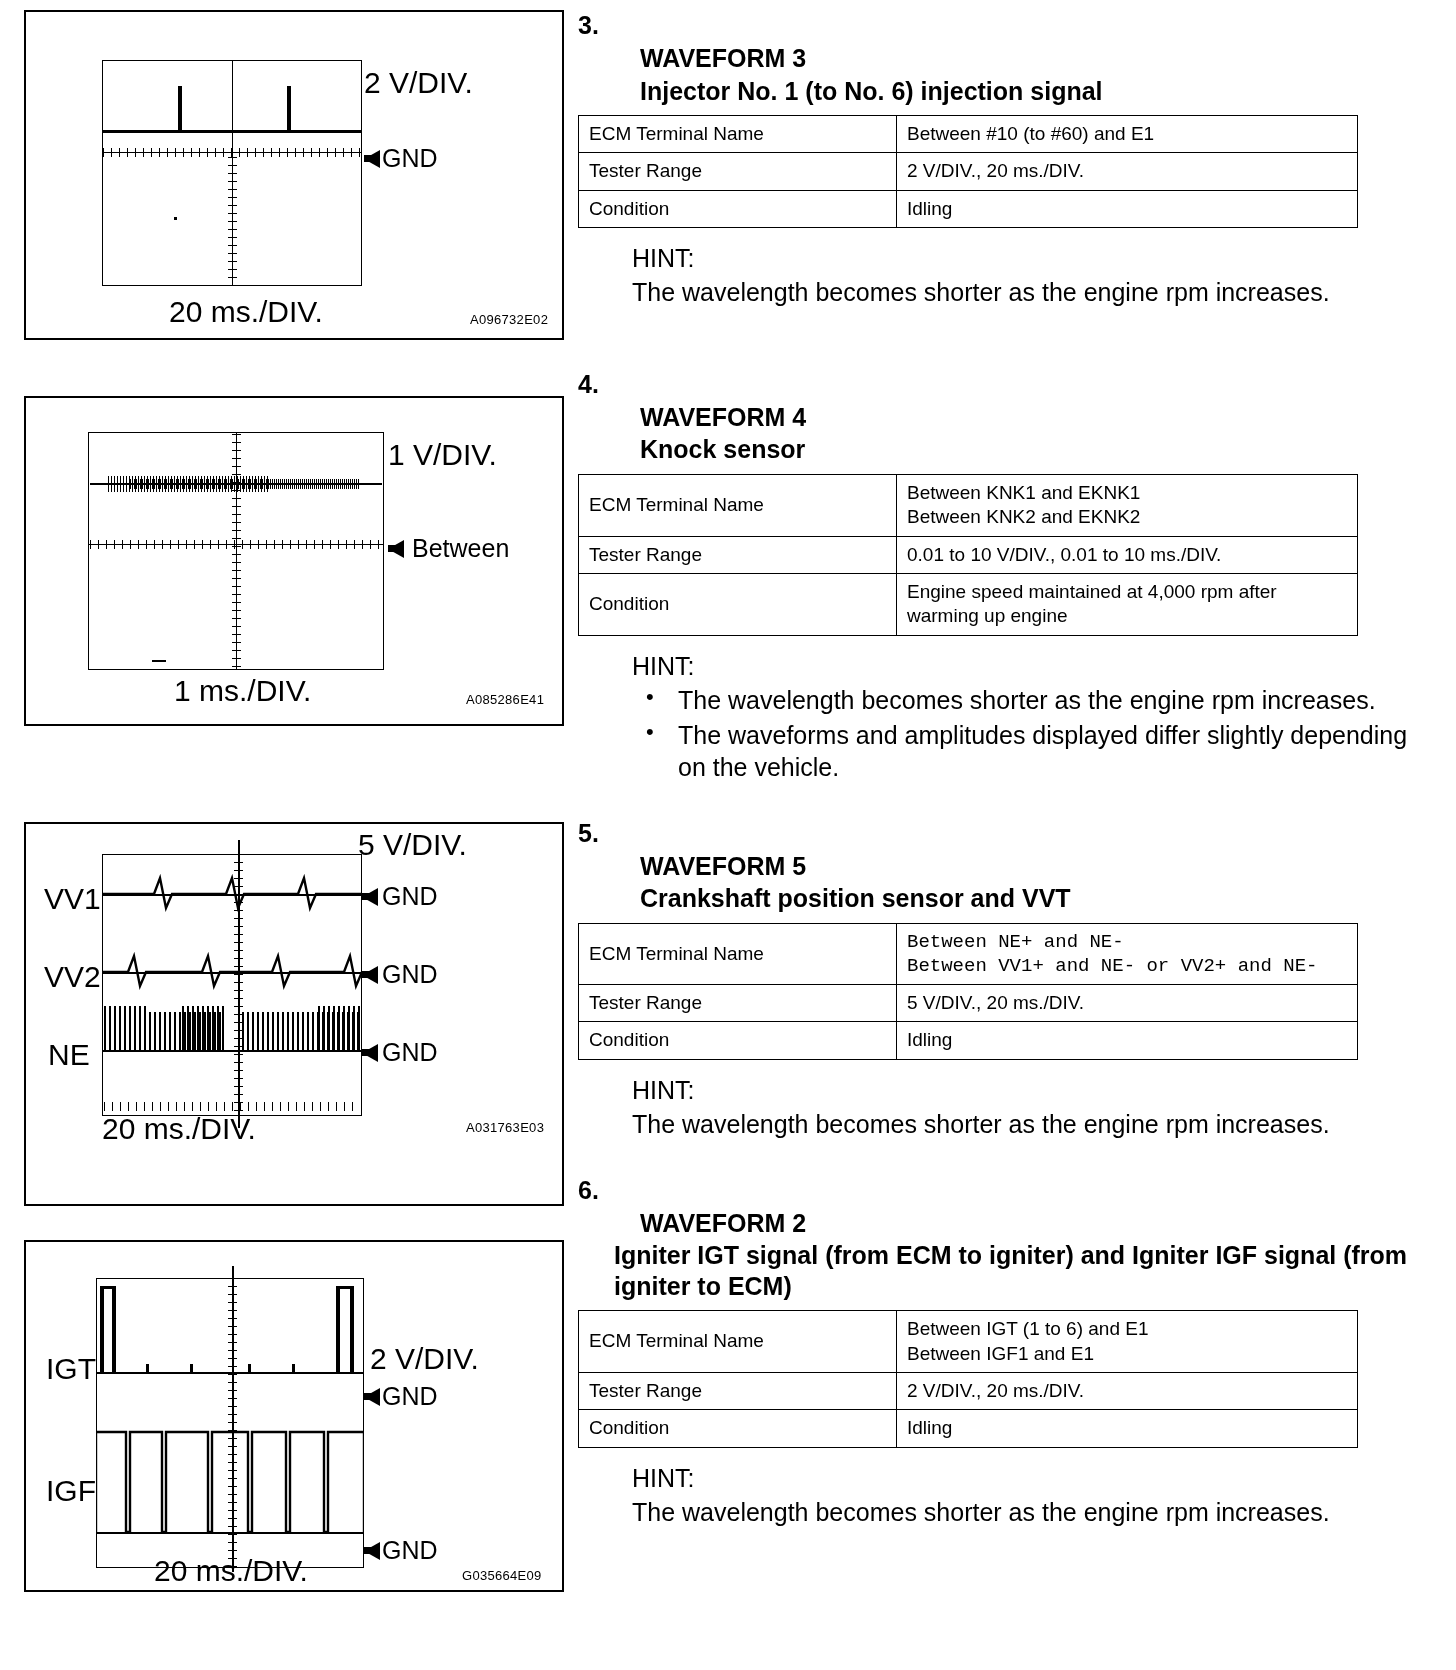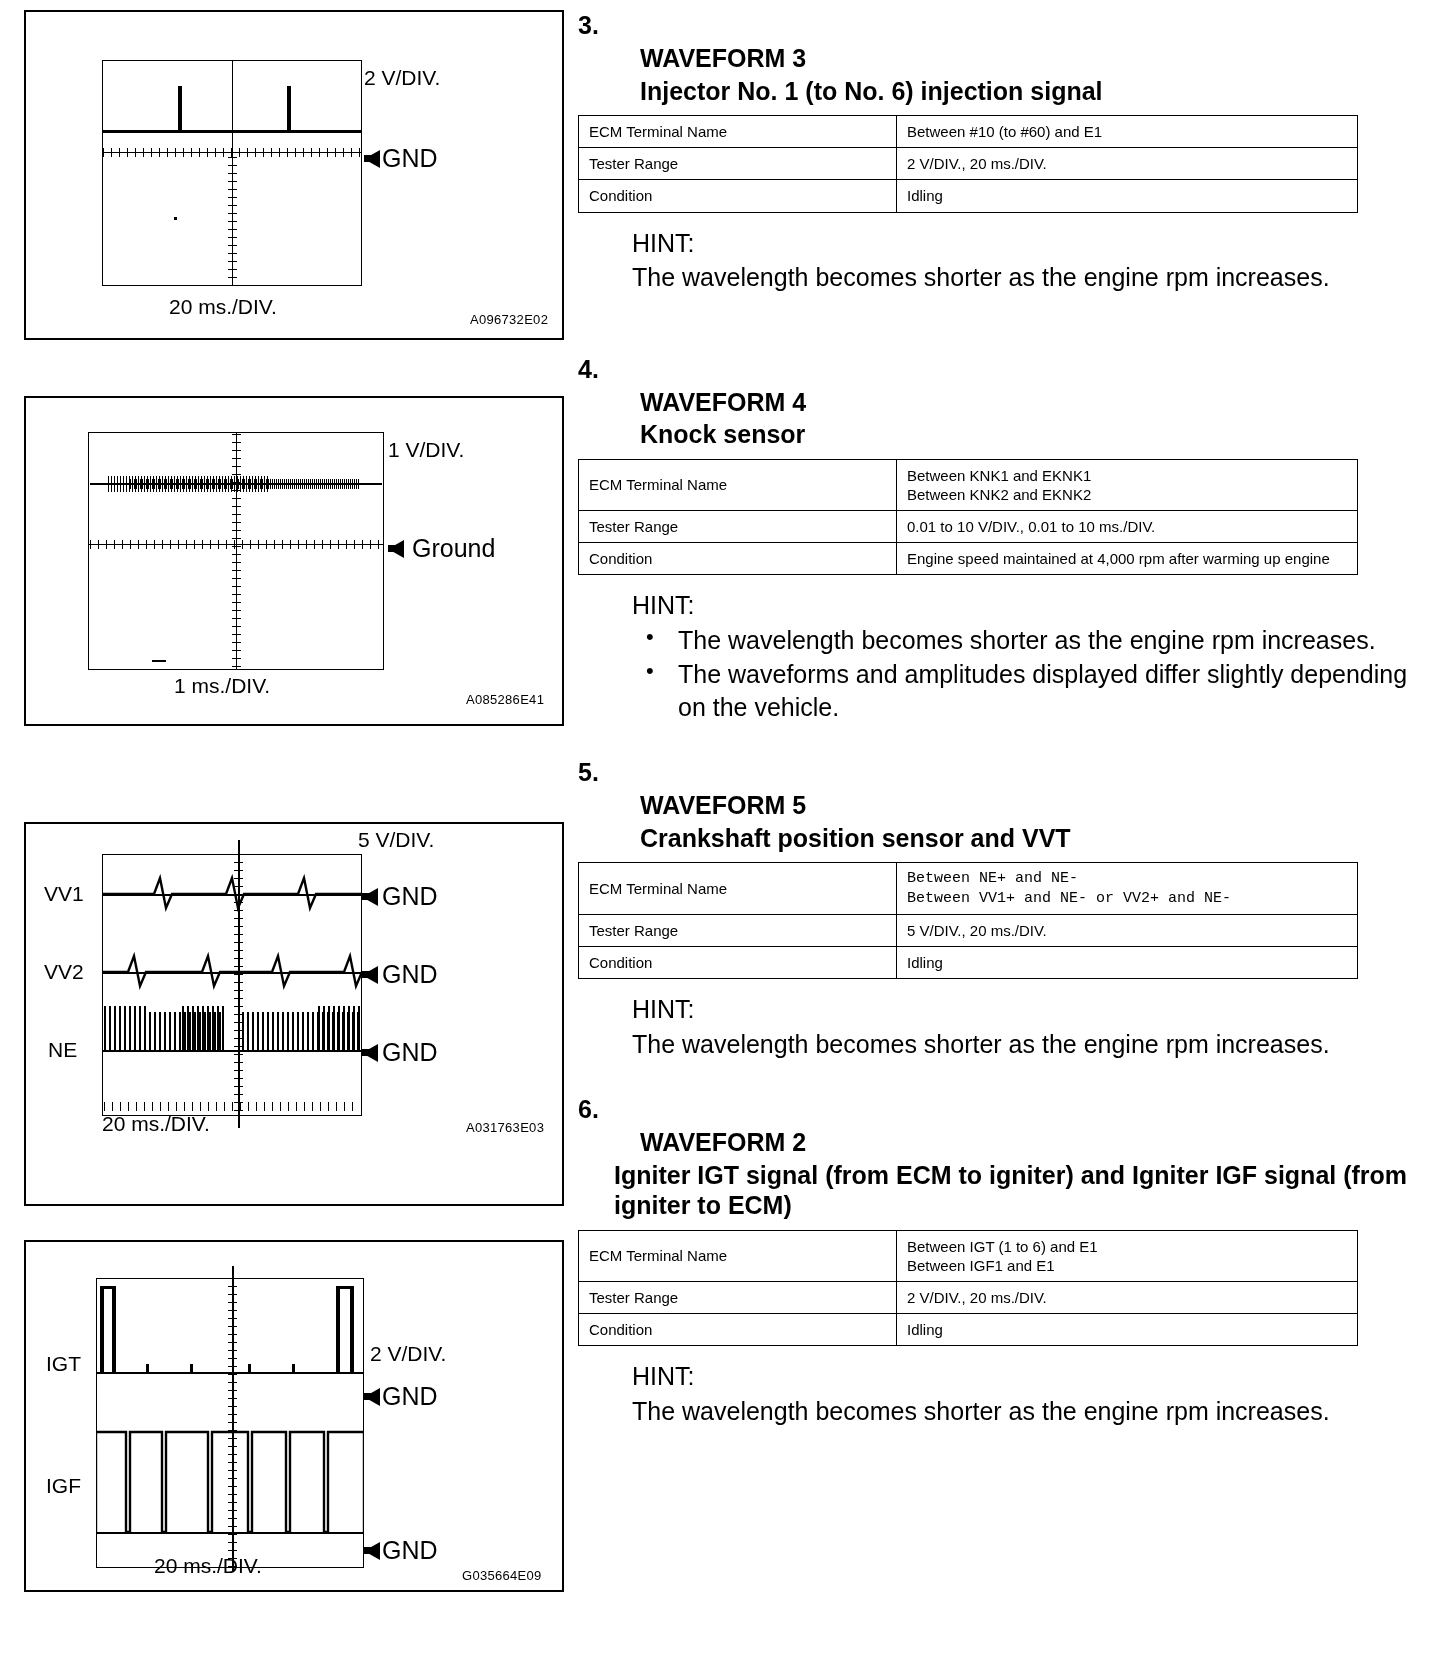--- a/index.html
+++ b/index.html
@@ -60,21 +60,21 @@
     height: 9px;
     background-image: repeating-linear-gradient(to right, #000 0 1px, transparent 1px 8px);
   }
   .tick-col {
     position: absolute;
     width: 9px;
     background-image: repeating-linear-gradient(to bottom, #000 0 1px, transparent 1px 8px);
   }
   .lbl {
     position: absolute;
-    font-size: 21px;
+    font-size: 30px;
     white-space: nowrap;
   }
   .code {
     position: absolute;
     font-size: 13px;
     letter-spacing: 0.3px;
     font-family: "Liberation Sans", sans-serif;
   }
   .arrow-left {
     position: absolute;
@@ -115,21 +115,21 @@
   table.spec {
     border-collapse: collapse;
     width: 780px;
     margin-left: 0px;
     margin-top: 9px;
     table-layout: fixed;
   }
   table.spec td {
     border: 1.5px solid #000;
     padding: 6px 10px;
-    font-size: 15px;
+    font-size: 19px;
     vertical-align: middle;
     line-height: 1.28;
   }
   table.spec td.k { width: 318px; }
   .hint {
     margin-top: 14px;
     margin-left: 54px;
     font-size: 25px;
     line-height: 1.3;
   }
@@ -202,21 +202,21 @@
 
         <div class="tick-row" style="left:64px; top:142px; width:292px;"></div>
         <div class="axis-h" style="left:62px; top:146px; width:296px;"></div>
         <div class="tick-col" style="left:206px; top:36px; height:234px;"></div>
         <div style="position:absolute; left:126px; top:262px; width:14px; height:2px; background:#000;"></div>
 
         <div class="lbl" style="left:362px; top:40px;">1 V/DIV.</div>
         <div class="arrow-left" style="left:362px; top:136px;">
           <span class="bar"></span>
             <span class="tri" style="transform:translateX(-20px);"></span>
-          <span style="margin-left:-12px;">Ground</span>
+          <span style="margin-left:-12px;">Between</span>
         </div>
         <div class="lbl" style="left:148px; top:276px;">1 ms./DIV.</div>
         <div class="code" style="left:440px; top:294px;">A085286E41</div>
       </div>
     </div>
 
     <div class="fig" style="height:384px; margin-top:96px;">
       <div class="fig-inner">
         <div class="scope-frame" style="left:76px; top:30px; width:260px; height:262px;"></div>
         <div class="axis-v" style="left:212px; top:16px; height:288px; border-left-width:2px;"></div>

